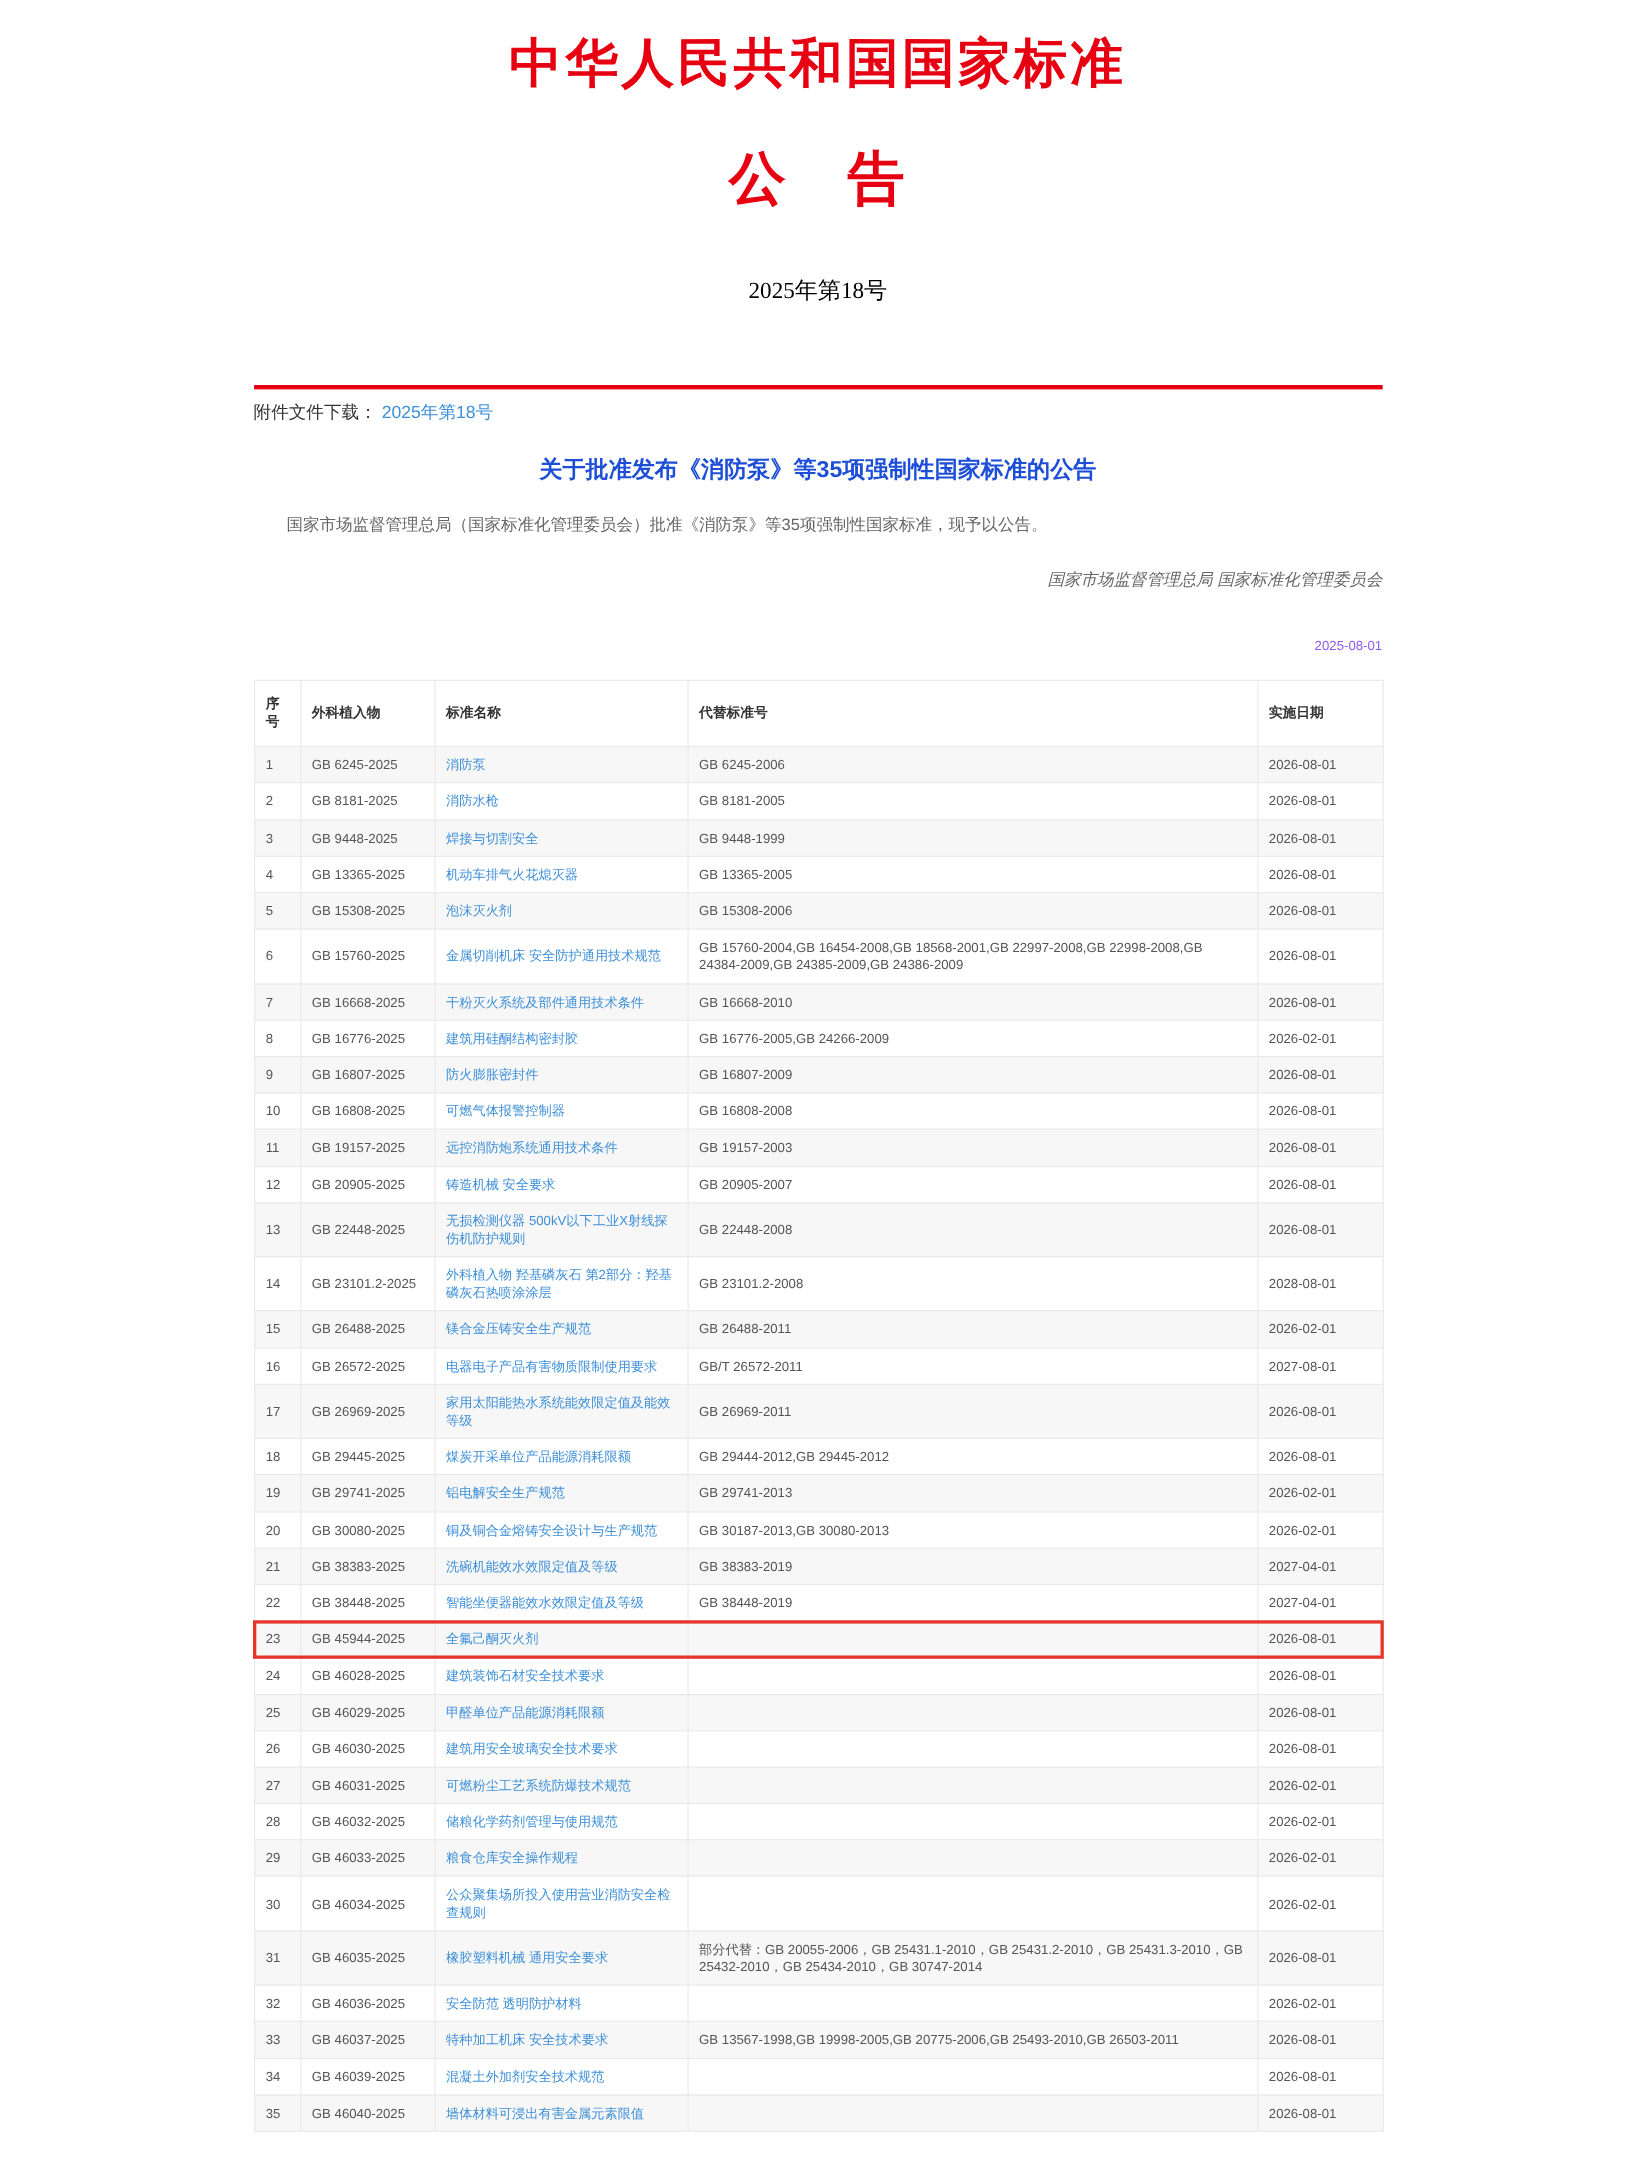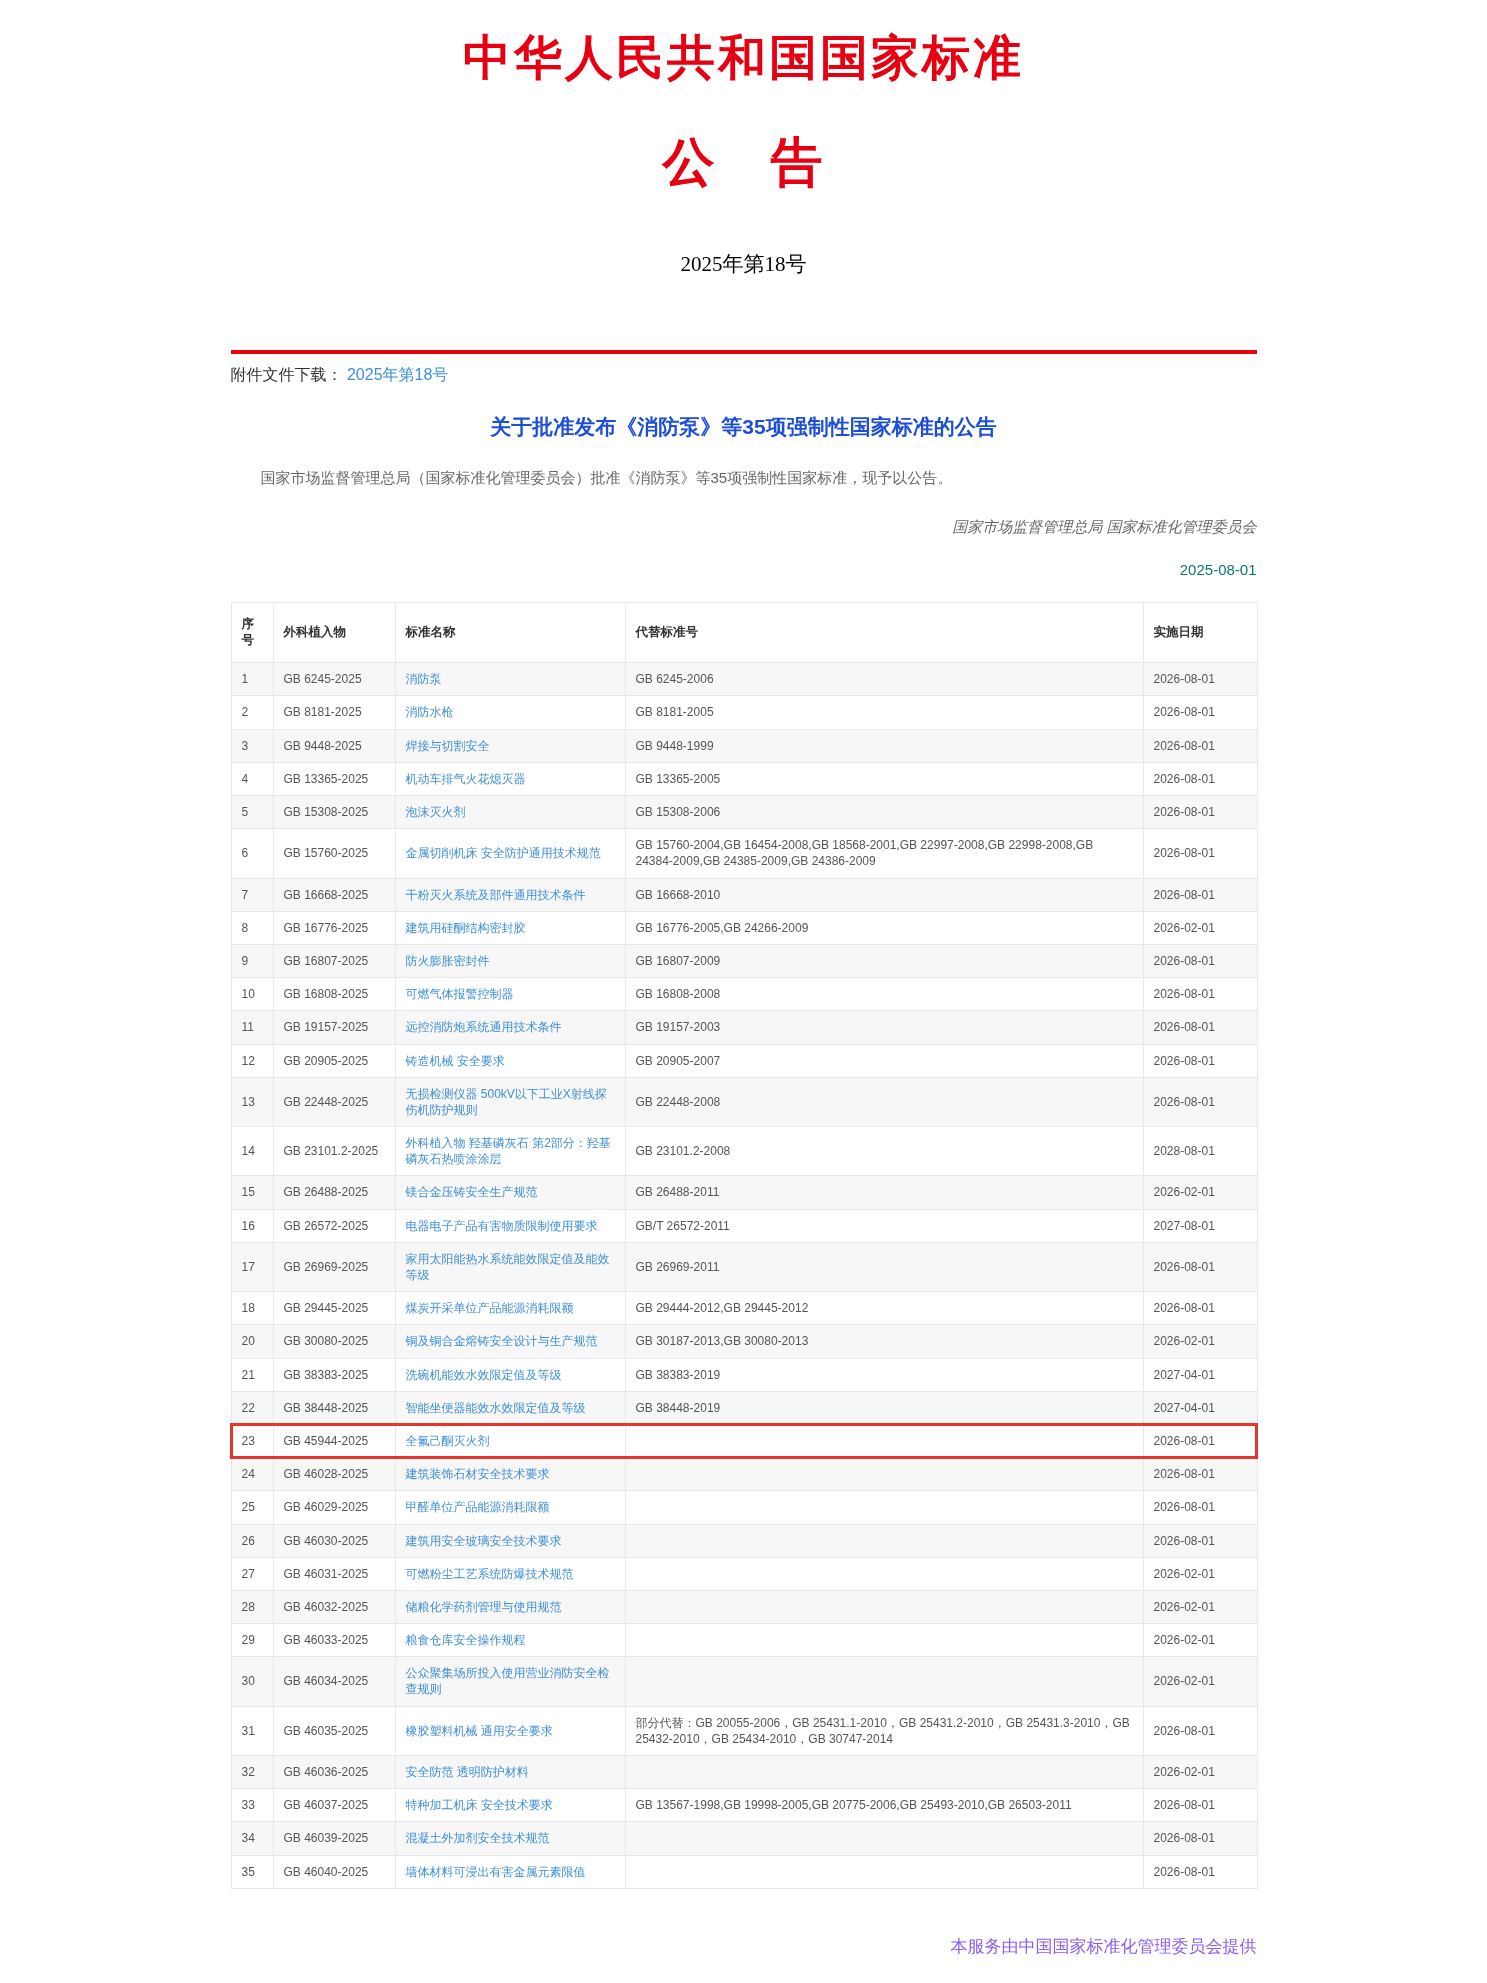--- a/index.html
+++ b/index.html
@@ -72,24 +72,24 @@
     text-indent:2em;
   }
   .signature{
     margin-top:28px;
     text-align:right;
     font-size:15px;
     color:#666;
     font-style:italic;
   }
   .sign-date{
-    margin-top:24px;
+    margin-top:43px;
     text-align:right;
-    font-size:15px;
-    color:#0f766e;
+    font-size:12px;
+    color:#8b5cf6;
   }
 
   table.standards{
     width:100%;
     margin-top:24px;
     border-collapse:collapse;
     table-layout:fixed;
   }
   .standards th,.standards td{
     border:1px solid #e8e8e8;
@@ -326,20 +326,29 @@
         <tr>
     <td>18</td>
     <td>GB 29445-2025</td>
     <td>
       <a class="std-link" href="#">煤炭开采单位产品能源消耗限额</a>
     </td>
     <td>GB 29444-2012,GB 29445-2012</td>
     <td>2026-08-01</td>
   </tr>
         <tr>
+    <td>19</td>
+    <td>GB 29741-2025</td>
+    <td>
+      <a class="std-link" href="#">铝电解安全生产规范</a>
+    </td>
+    <td>GB 29741-2013</td>
+    <td>2026-02-01</td>
+  </tr>
+        <tr>
     <td>20</td>
     <td>GB 30080-2025</td>
     <td>
       <a class="std-link" href="#">铜及铜合金熔铸安全设计与生产规范</a>
     </td>
     <td>GB 30187-2013,GB 30080-2013</td>
     <td>2026-02-01</td>
   </tr>
         <tr>
     <td>21</td>

